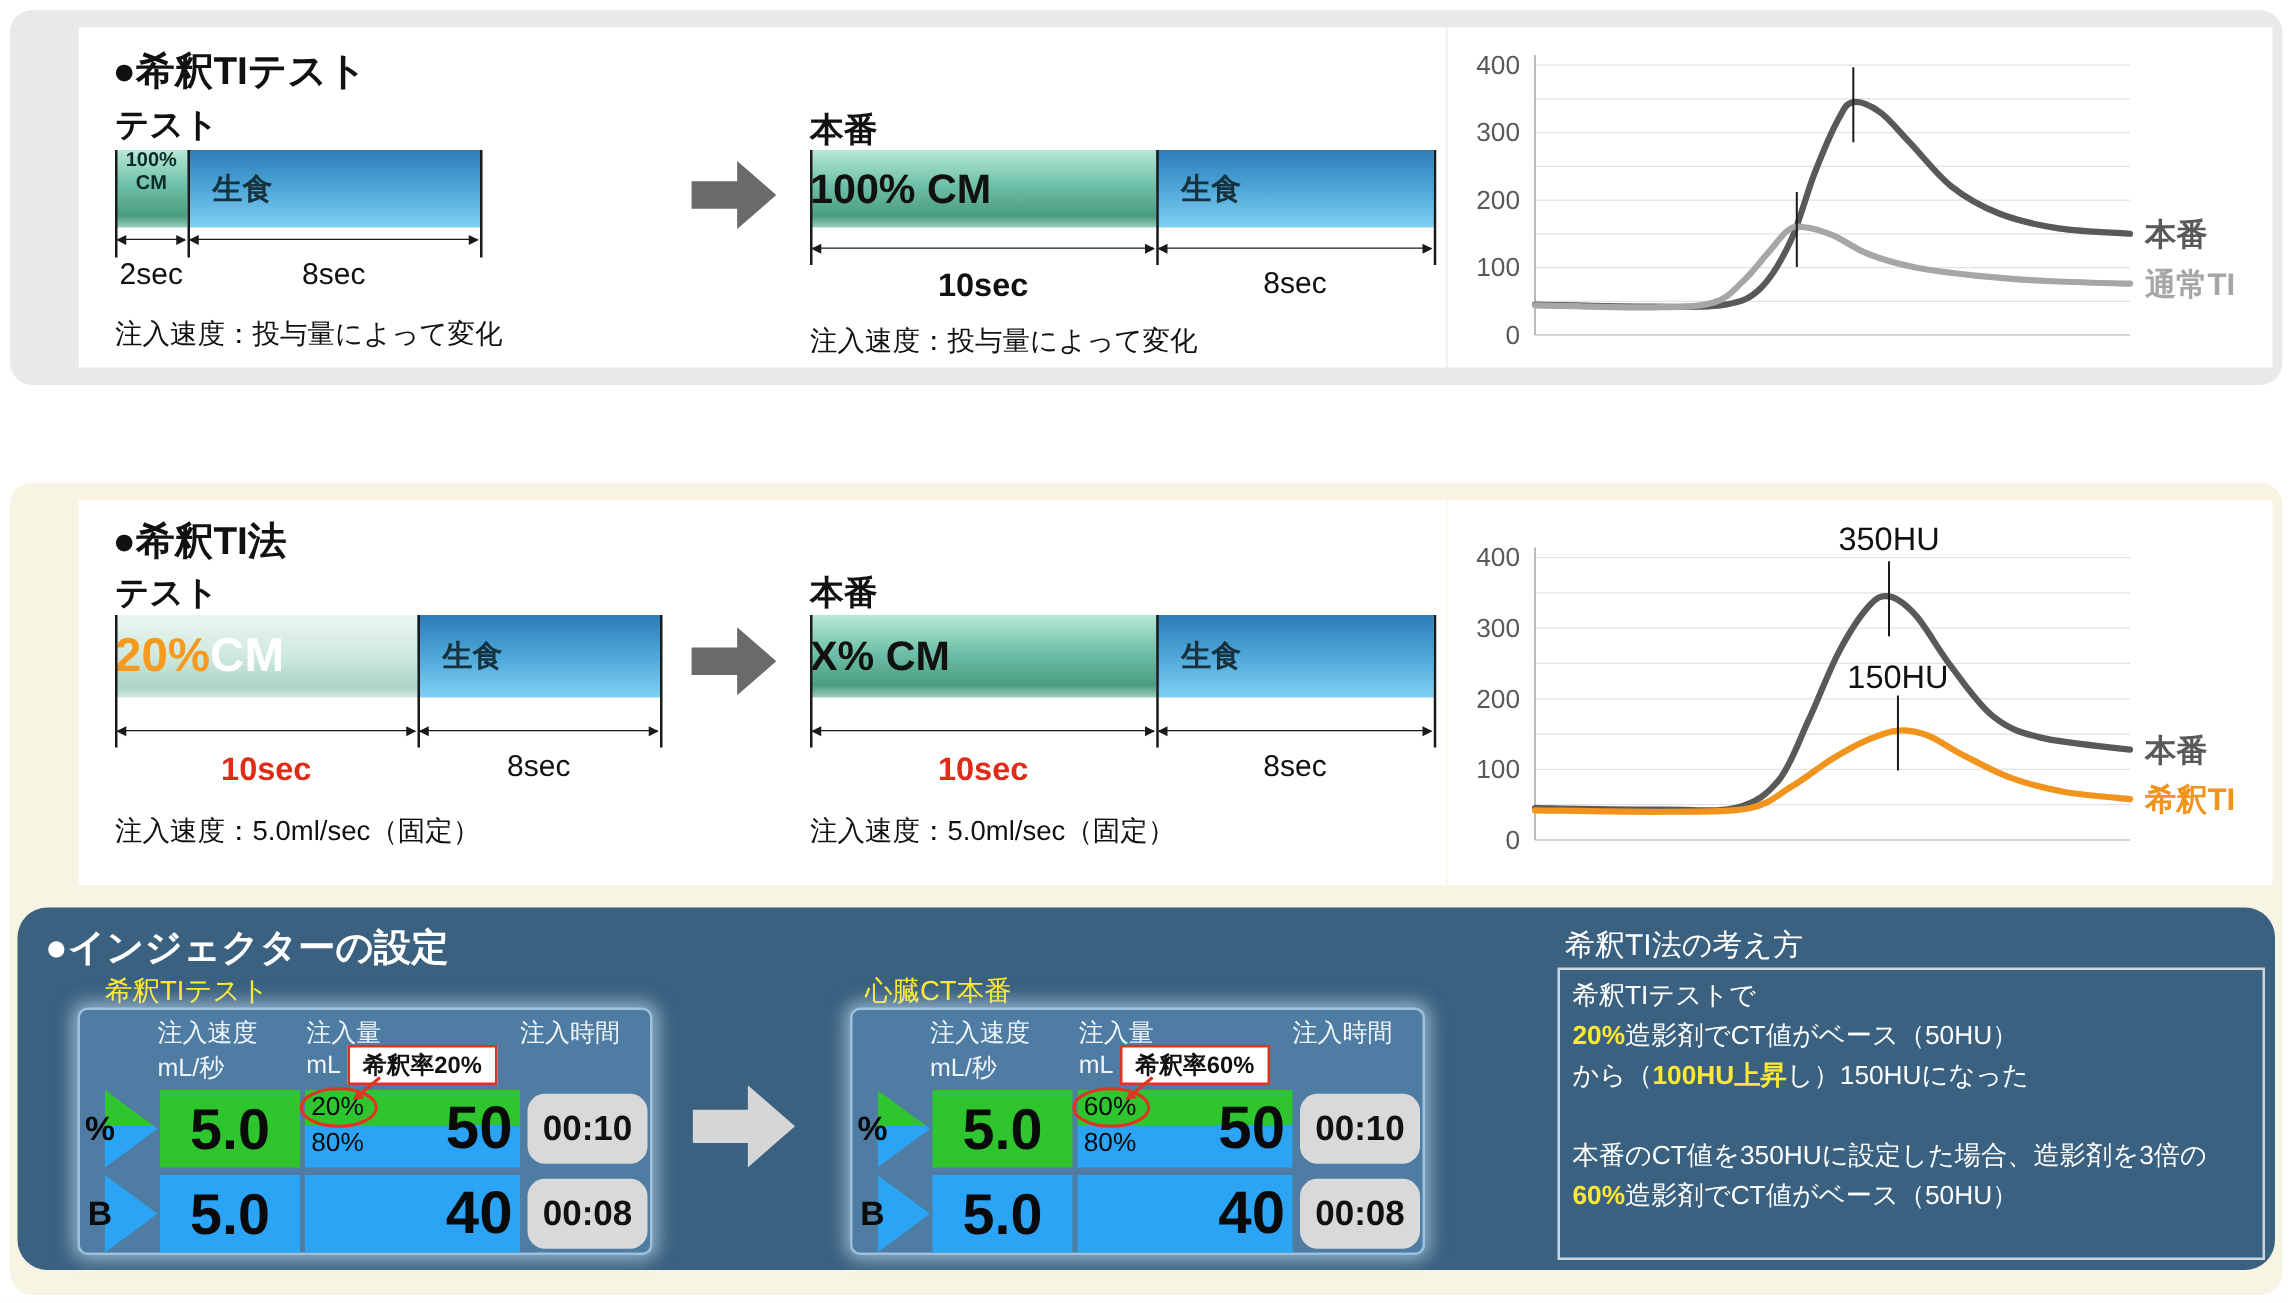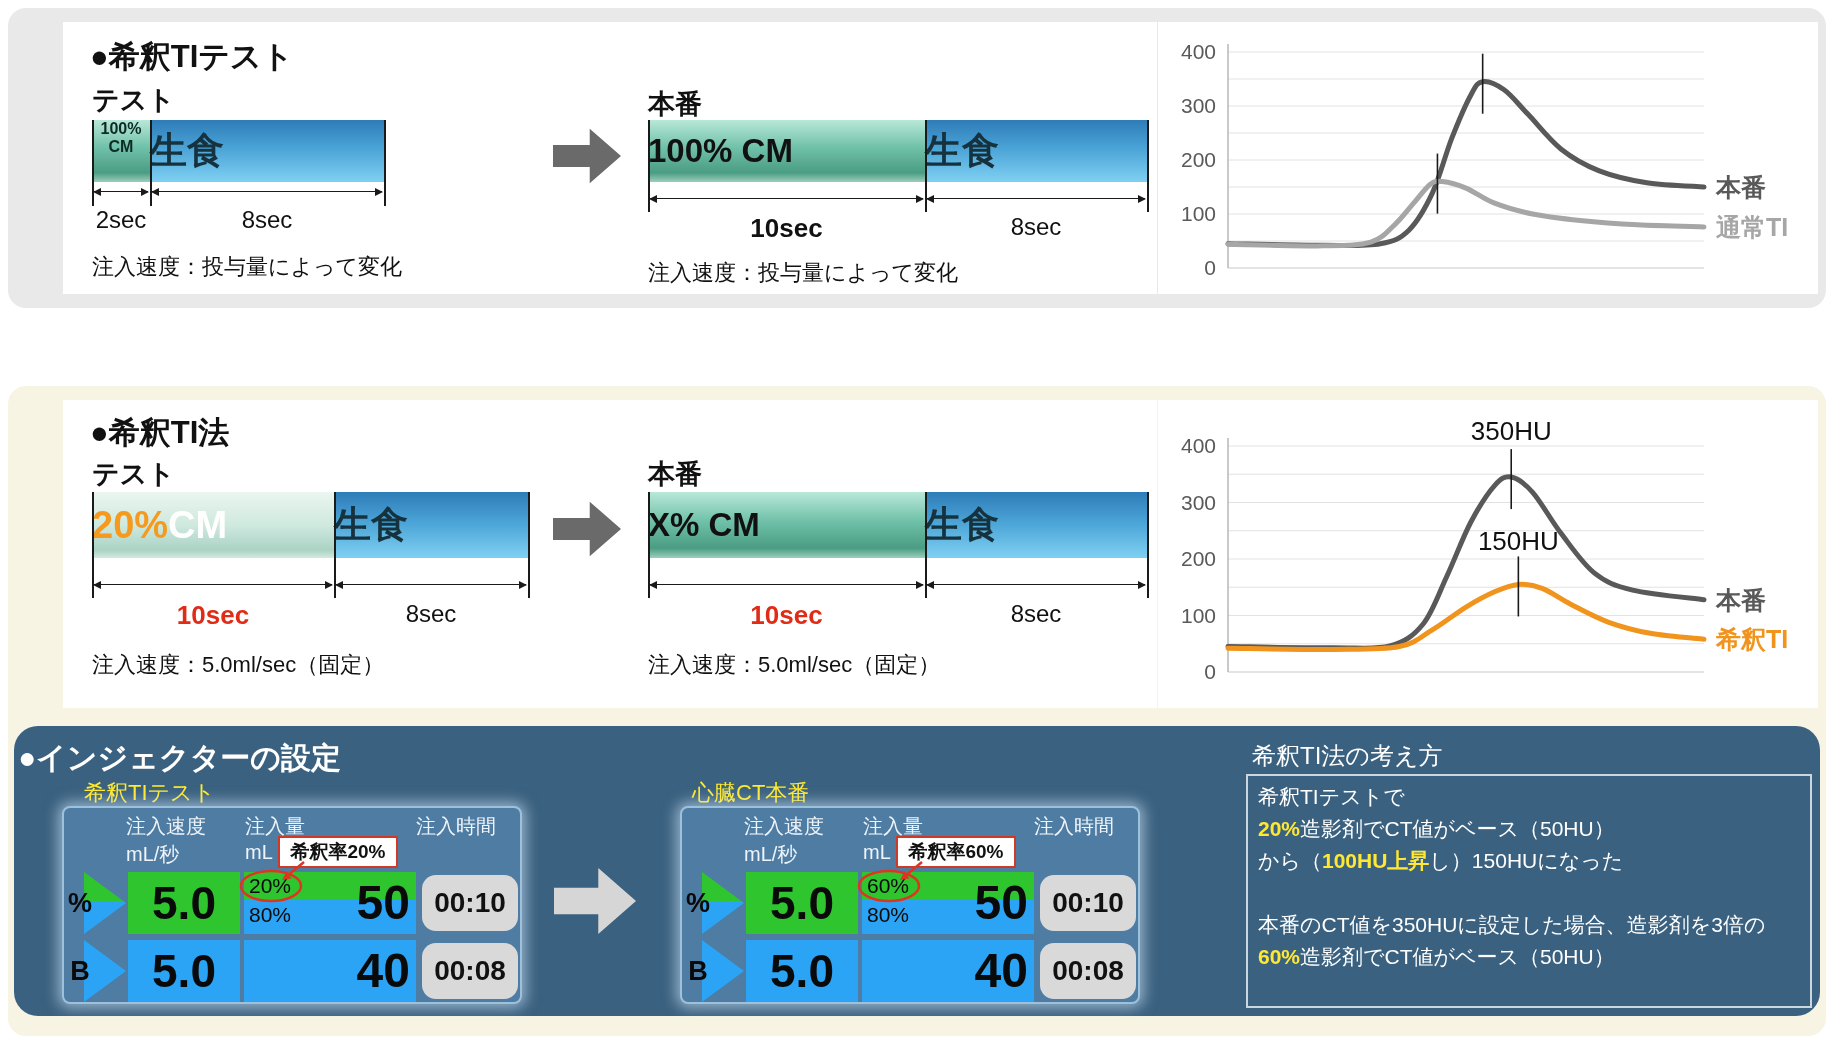--- a/index.html
+++ b/index.html
@@ -14,41 +14,41 @@
   .cardA2{left:1150px;top:14px;width:660px;height:272px;}
   .cardB1{left:55px;top:14px;width:1094px;height:308px;}
   .cardB2{left:1150px;top:14px;width:660px;height:308px;}
   .sec-title{font-size:31px;font-weight:600;color:#111;}
   .sub-label{font-size:27px;font-weight:700;color:#111;}
   .bar{position:absolute;display:flex;}
   .seg{display:flex;align-items:center;}
   .teal{background:linear-gradient(180deg,#b8e8d8 0%,#6fc0a8 45%,#4a9c82 85%,#9ccfbd 100%);}
   .pale-teal{background:linear-gradient(180deg,#eaf6f0 0%,#cfe9df 50%,#abd3c5 88%,#d4e9de 100%);}
   .saline{background:linear-gradient(180deg,#2e7cb8 0%,#4aa3d6 45%,#7fd0f2 100%);}
-  .saline-txt{font-size:37px;font-weight:600;color:#16323e;}
+  .saline-txt{font-size:24px;font-weight:600;color:#16323e;margin-left:20px;}
   .cm-small{flex-direction:column;font-size:16px;font-weight:700;color:#0d2b26;line-height:1.15;}
   .cm-big{font-size:33px;font-weight:700;color:#111;}
   .cm20-pct{font-size:38px;font-weight:700;color:#f59a1e;}
   .cm20-suffix{font-size:38px;font-weight:700;color:#fff;}
   .vl{position:absolute;width:2px;background:#1a1a1a;}
   .dim{position:absolute;height:0;border-top:1.5px solid #1a1a1a;}
   .dim::before,.dim::after{content:"";position:absolute;top:-4.5px;width:0;height:0;border:4px solid transparent;}
   .dim::before{left:-1px;border-right:8px solid #1a1a1a;border-left:0;}
   .dim::after{right:-1px;border-left:8px solid #1a1a1a;border-right:0;}
   .dur{position:absolute;text-align:center;font-size:24px;color:#111;}
   .dur.bold{font-weight:700;font-size:26px;}
   .dur.red{color:#e02b16;font-weight:700;font-size:26px;}
   .note{position:absolute;font-size:22px;color:#111;}
   .blockarrow{position:absolute;clip-path:polygon(0 31%,54% 31%,54% 3%,100% 50%,54% 97%,54% 69%,0 69%);}
   .dark-arrow{background:#6a6a6a;}
   .light-arrow{background:#d6d6d6;}
   svg text{font-family:"Liberation Sans","DejaVu Sans",sans-serif;}
   
   .injSection{position:absolute;left:6px;top:340px;width:1806px;height:290px;background:#3a617f;border-radius:24px;}
-  .inj-title{position:absolute;left:4px;top:12px;font-size:30px;font-weight:600;color:#fff;}
+  .inj-title{position:absolute;left:22px;top:12px;font-size:30px;font-weight:600;color:#fff;}
   .inj-label{position:absolute;font-size:22px;font-weight:400;color:#ffe92e;}
   .inj{position:absolute;width:460px;height:198px;background:#4e7ca2;border:2px solid #9dc0dd;border-radius:8px;box-shadow:0 0 14px 4px rgba(210,232,252,.6);}
   .inj-h{position:absolute;font-size:20px;color:#eef4fa;}
   .callout{position:absolute;left:214px;top:28px;width:120px;height:32px;background:#fff;border:2px solid #cf3a28;color:#111;font-size:19px;font-weight:700;display:flex;align-items:center;justify-content:center;z-index:4;}
   .inj-row{position:absolute;left:0;width:100%;height:62px;}
   .mkr{position:absolute;left:2px;width:28px;height:62px;line-height:62px;text-align:center;font-size:27px;font-weight:700;color:#0a0a0a;z-index:2;}
   .tri{position:absolute;left:20px;width:42px;height:62px;clip-path:polygon(0 0,100% 50%,0 100%);}
   .tri.mix{background:linear-gradient(180deg,#2fc52f 0 46%,#2ba4f6 46% 100%);}
   .tri.blue{background:#2ba4f6;}
   .cell{position:absolute;height:62px;line-height:62px;text-align:center;font-size:46px;font-weight:700;color:#0a0a0a;}

